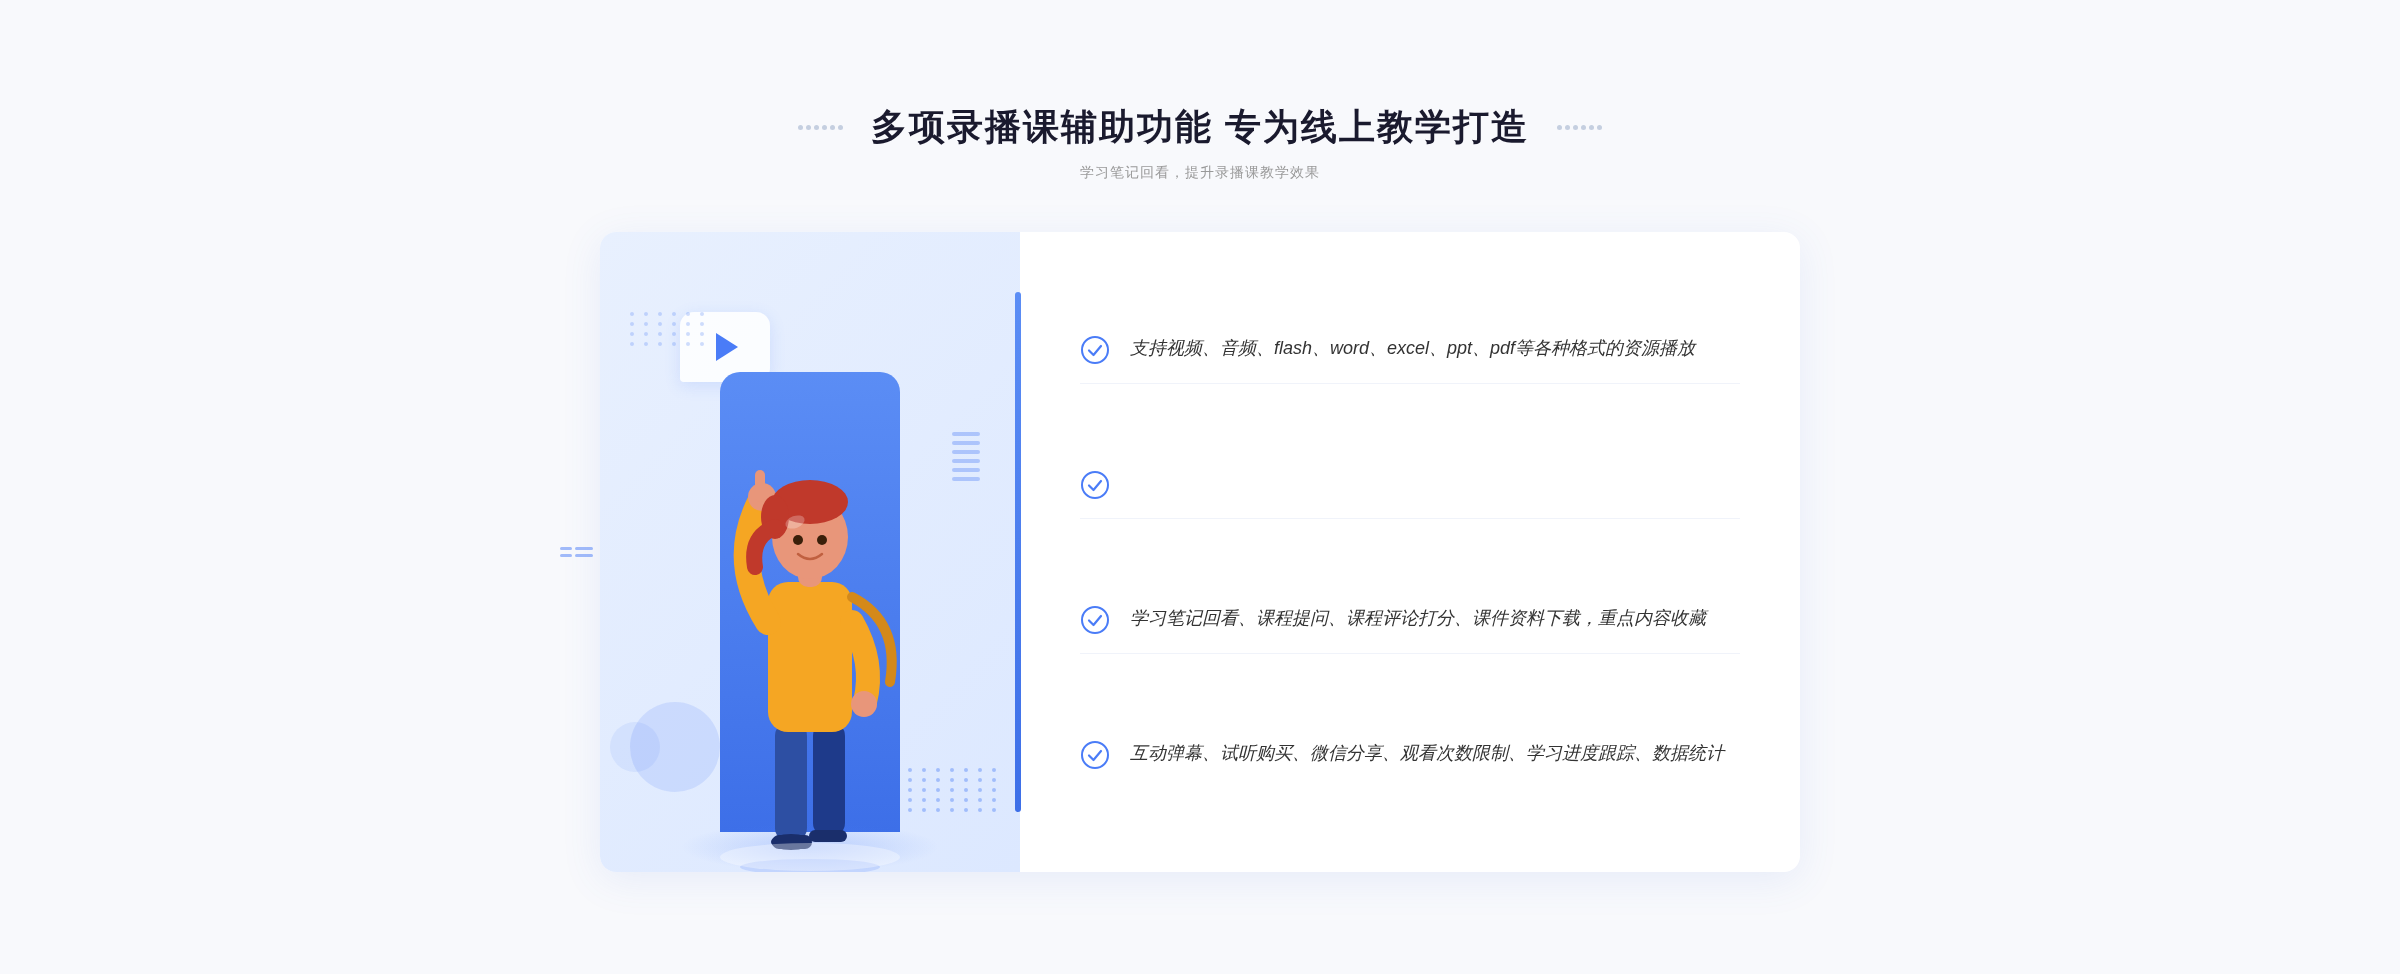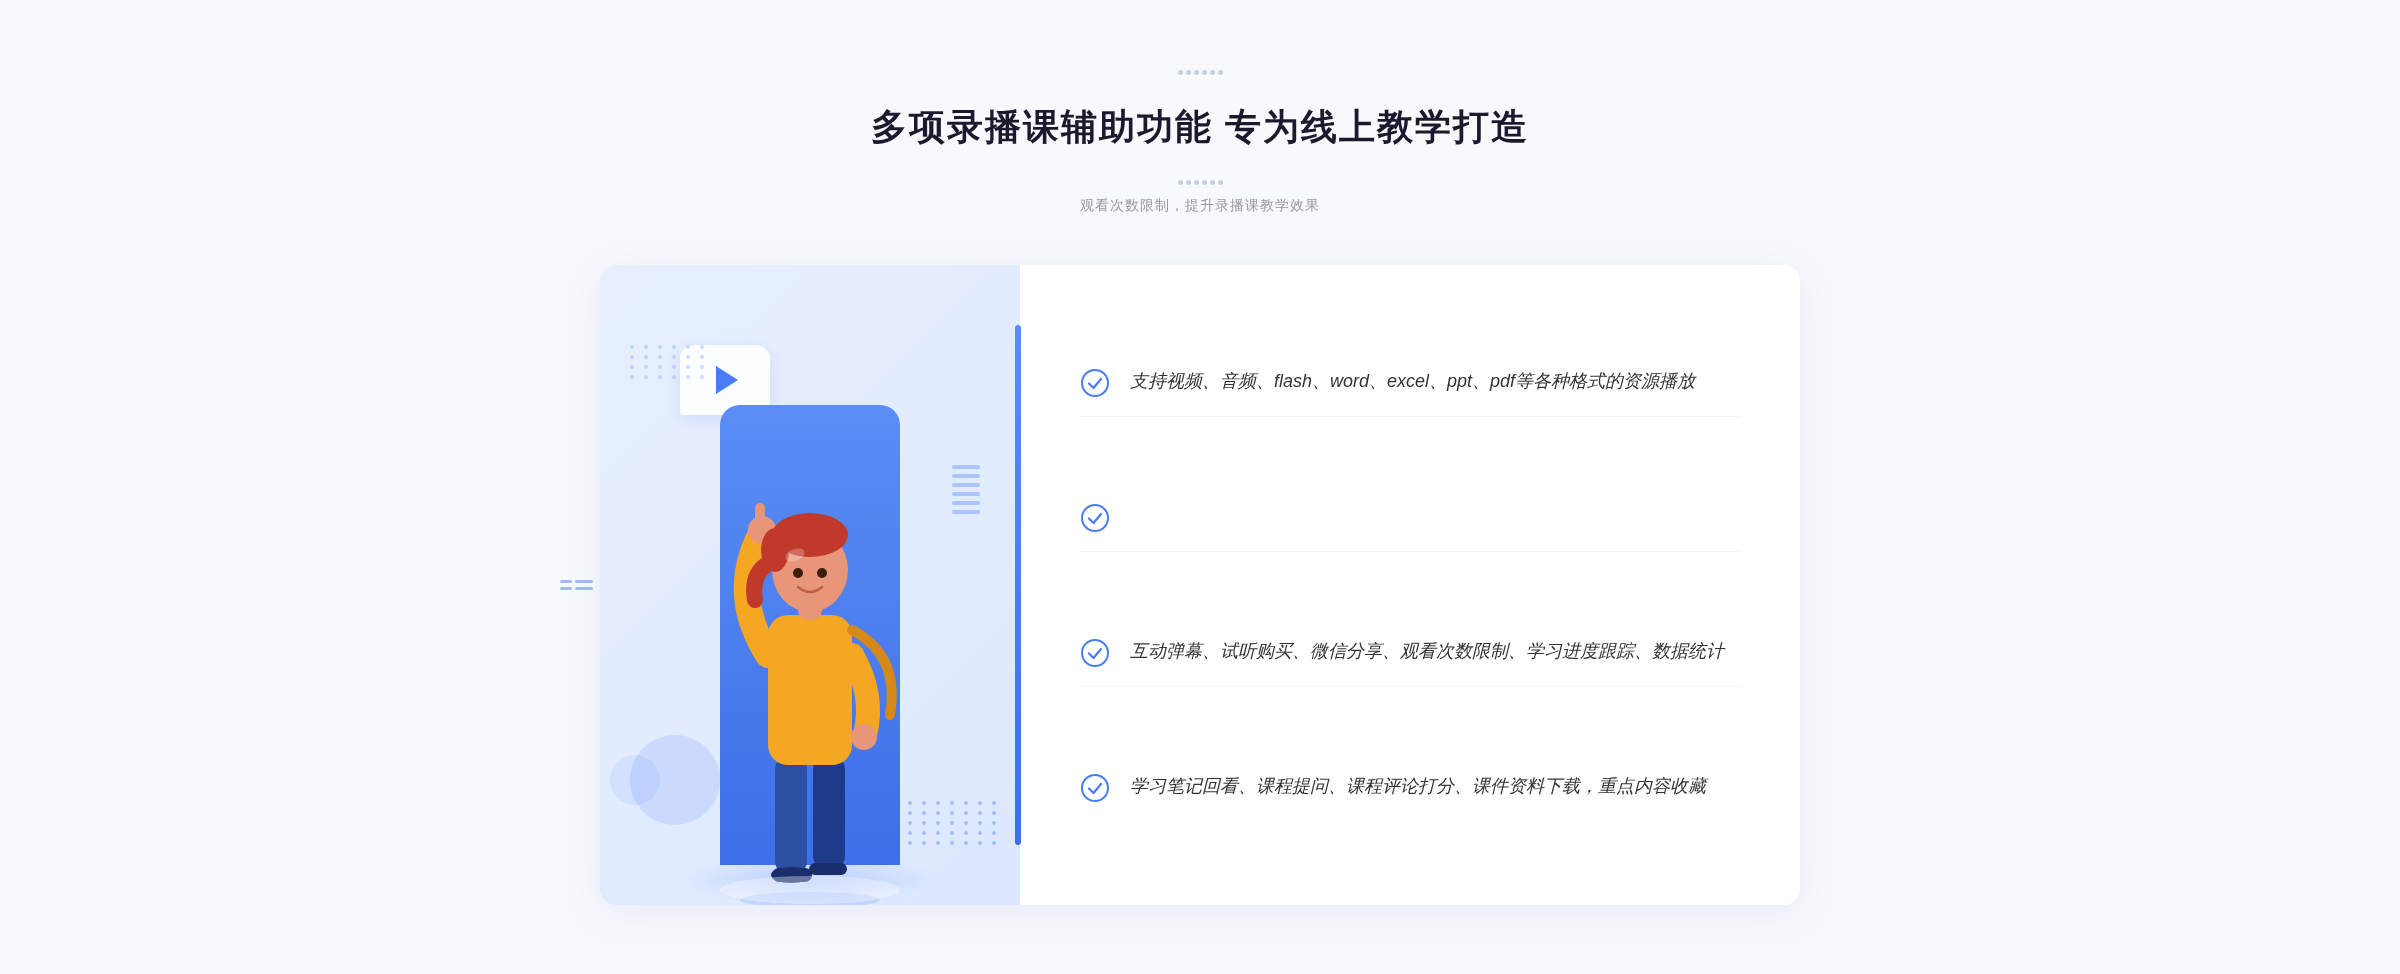--- a/index.html
+++ b/index.html
@@ -24,21 +24,20 @@
       margin-bottom: 50px;
       position: relative;
     }
 
     .title-row {
       display: flex;
       align-items: center;
       justify-content: center;
       gap: 28px;
       margin-bottom: 12px;
-      flex-direction: column;
     }
 
     .title-dots {
       display: flex;
       align-items: center;
       gap: 3px;
     }
 
     .title-dots span {
       width: 5px;
@@ -318,21 +317,21 @@
       <h1 class="main-title">多项录播课辅助功能 专为线上教学打造</h1>
       <div class="title-dots">
         <span></span>
           <span></span>
           <span></span>
         <span></span>
           <span></span>
           <span></span>
       </div>
     </div>
-    <p class="sub-title">观看次数限制，提升录播课教学效果</p>
+    <p class="sub-title">学习笔记回看，提升录播课教学效果</p>
   </div>
 
   <div class="content-card">
 
     <div class="left-accent"></div>
 
     <div class="illustration-area">
 
       <div class="chevron-left">
         <div style="display:flex;gap:3px;">
@@ -503,28 +502,28 @@
         </div>
       </div>
 
       <div class="feature-item">
         <div class="check-icon">
           <svg viewBox="0 0 30 30" fill="none">
             <circle cx="15" cy="15" r="13" stroke="#4a7cf7" stroke-width="2"></circle>
             <path d="M9 15.5 L13.5 20 L21 11" stroke="#4a7cf7" stroke-width="2.2" stroke-linecap="round" stroke-linejoin="round"></path>
           </svg>
         </div>
-        <span class="feature-text">互动弹幕、试听购买、微信分享、观看次数限制、学习进度跟踪、数据统计</span>
+        <span class="feature-text">学习笔记回看、课程提问、课程评论打分、课件资料下载，重点内容收藏</span>
       </div>
 
       <div class="feature-item">
         <div class="check-icon">
           <svg viewBox="0 0 30 30" fill="none">
             <circle cx="15" cy="15" r="13" stroke="#4a7cf7" stroke-width="2"></circle>
             <path d="M9 15.5 L13.5 20 L21 11" stroke="#4a7cf7" stroke-width="2.2" stroke-linecap="round" stroke-linejoin="round"></path>
           </svg>
         </div>
-        <span class="feature-text">学习笔记回看、课程提问、课程评论打分、课件资料下载，重点内容收藏</span>
+        <span class="feature-text">互动弹幕、试听购买、微信分享、观看次数限制、学习进度跟踪、数据统计</span>
       </div>
 
     </div>
   </div>
 </div>
 
 </body></html>

